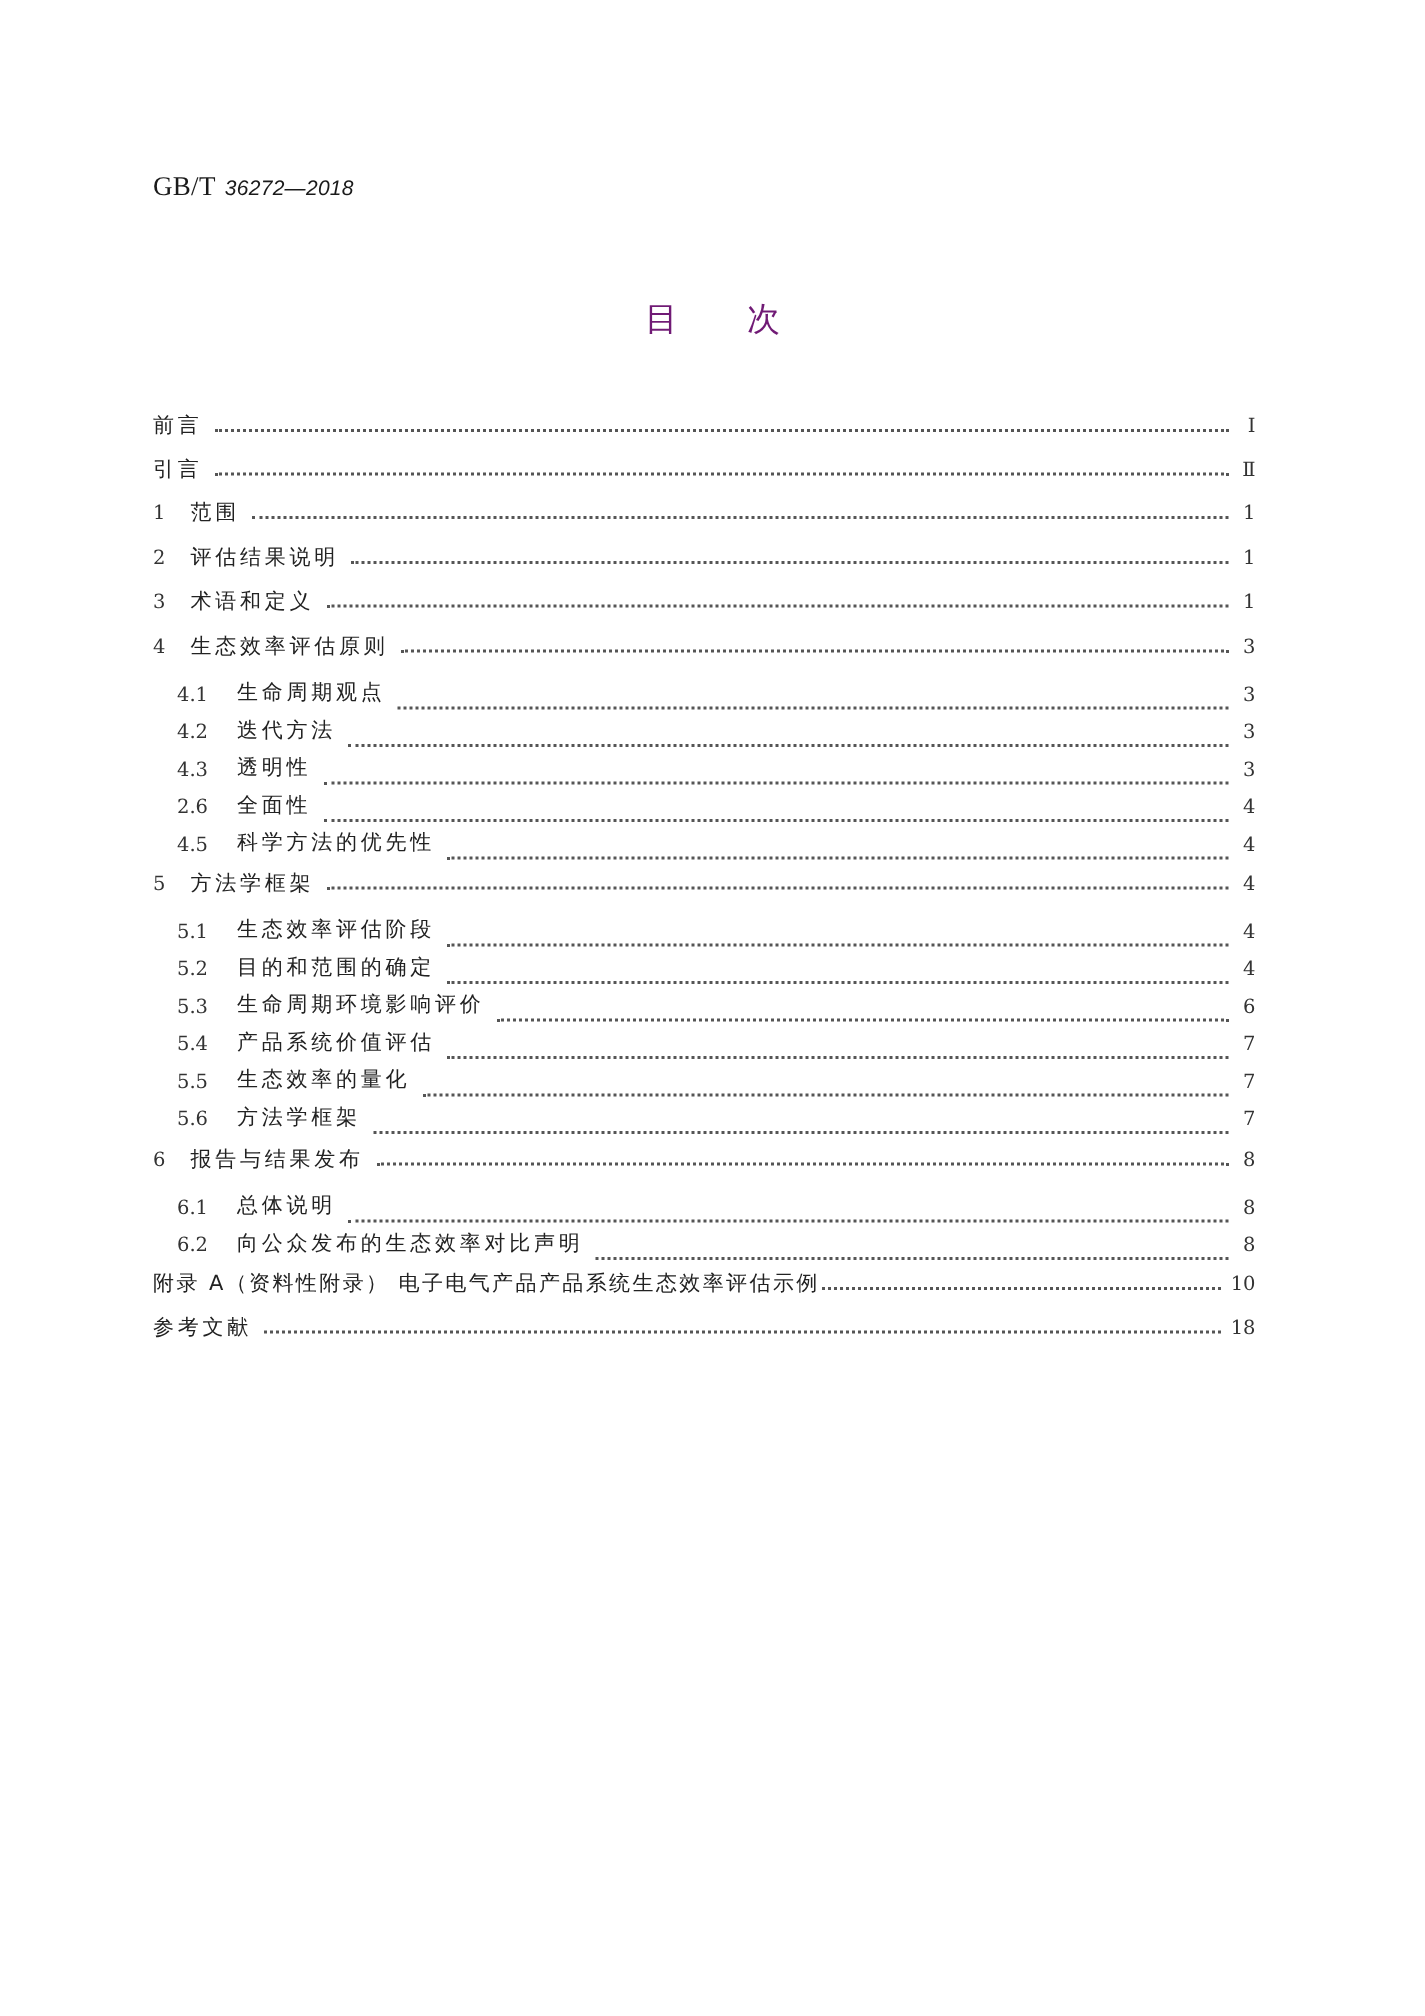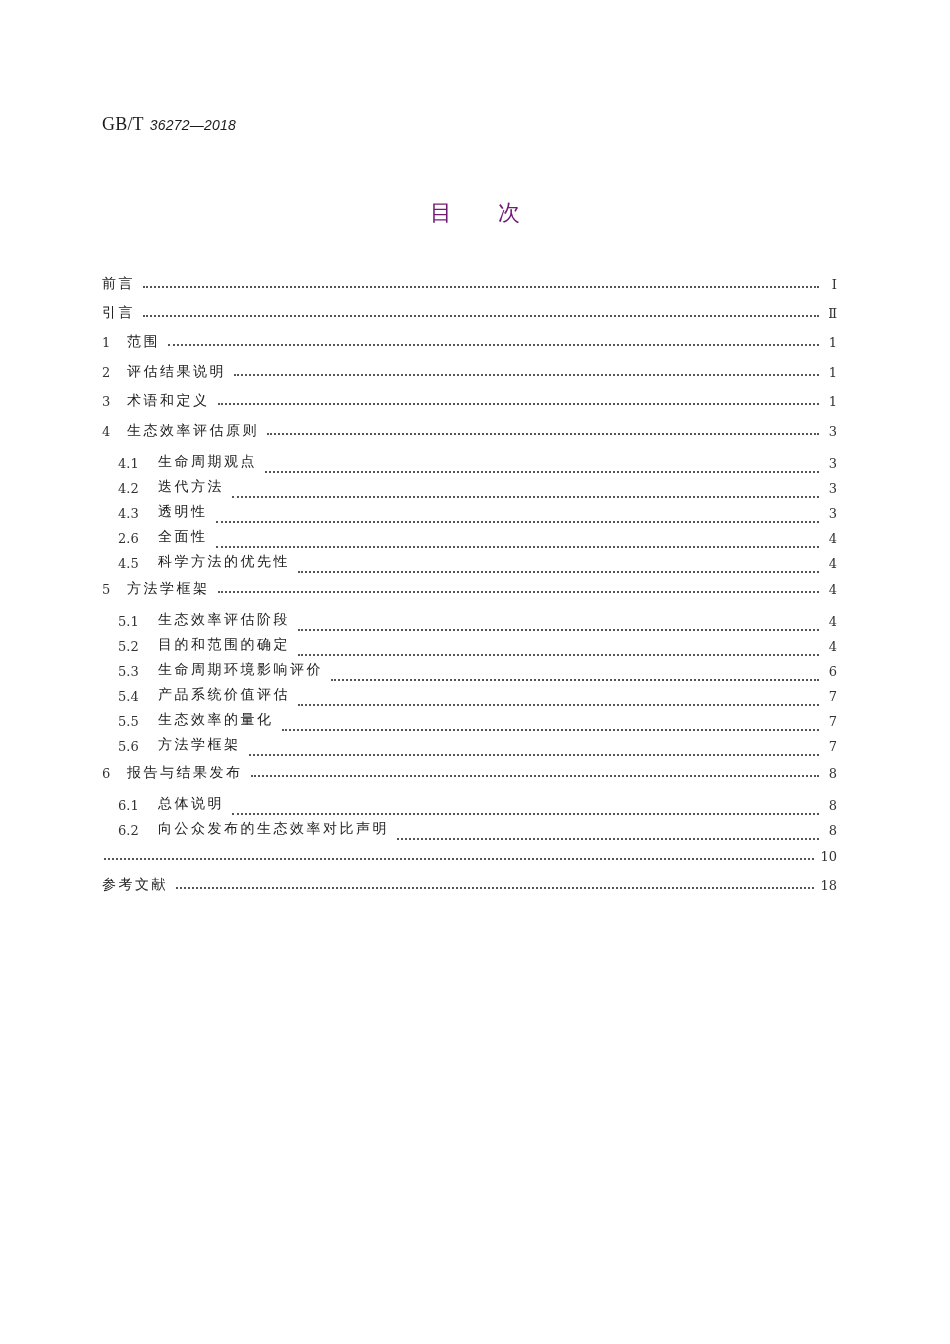--- a/index.html
+++ b/index.html
@@ -223,20 +223,21 @@
     <span class="leader"></span>
     <span class="page">8</span>
   </div>
   <div class="row sub" style="top:816px">
     <span class="secnum">6.2</span>
     <span class="label">向公众发布的生态效率对比声明</span>
     <span class="leader"></span>
     <span class="page">8</span>
   </div>
   <div class="row top" style="top:845px">
+    <span class="label" style="letter-spacing:1.6px">附录 A（资料性附录） 电子电气产品产品系统生态效率评估示例</span>
     <span class="leader" style="margin-left:2px"></span>
     <span class="page">10</span>
   </div>
   <div class="row top" style="top:874px">
     <span class="label">参考文献</span>
     <span class="leader"></span>
     <span class="page">18</span>
   </div>
 </div>
 

